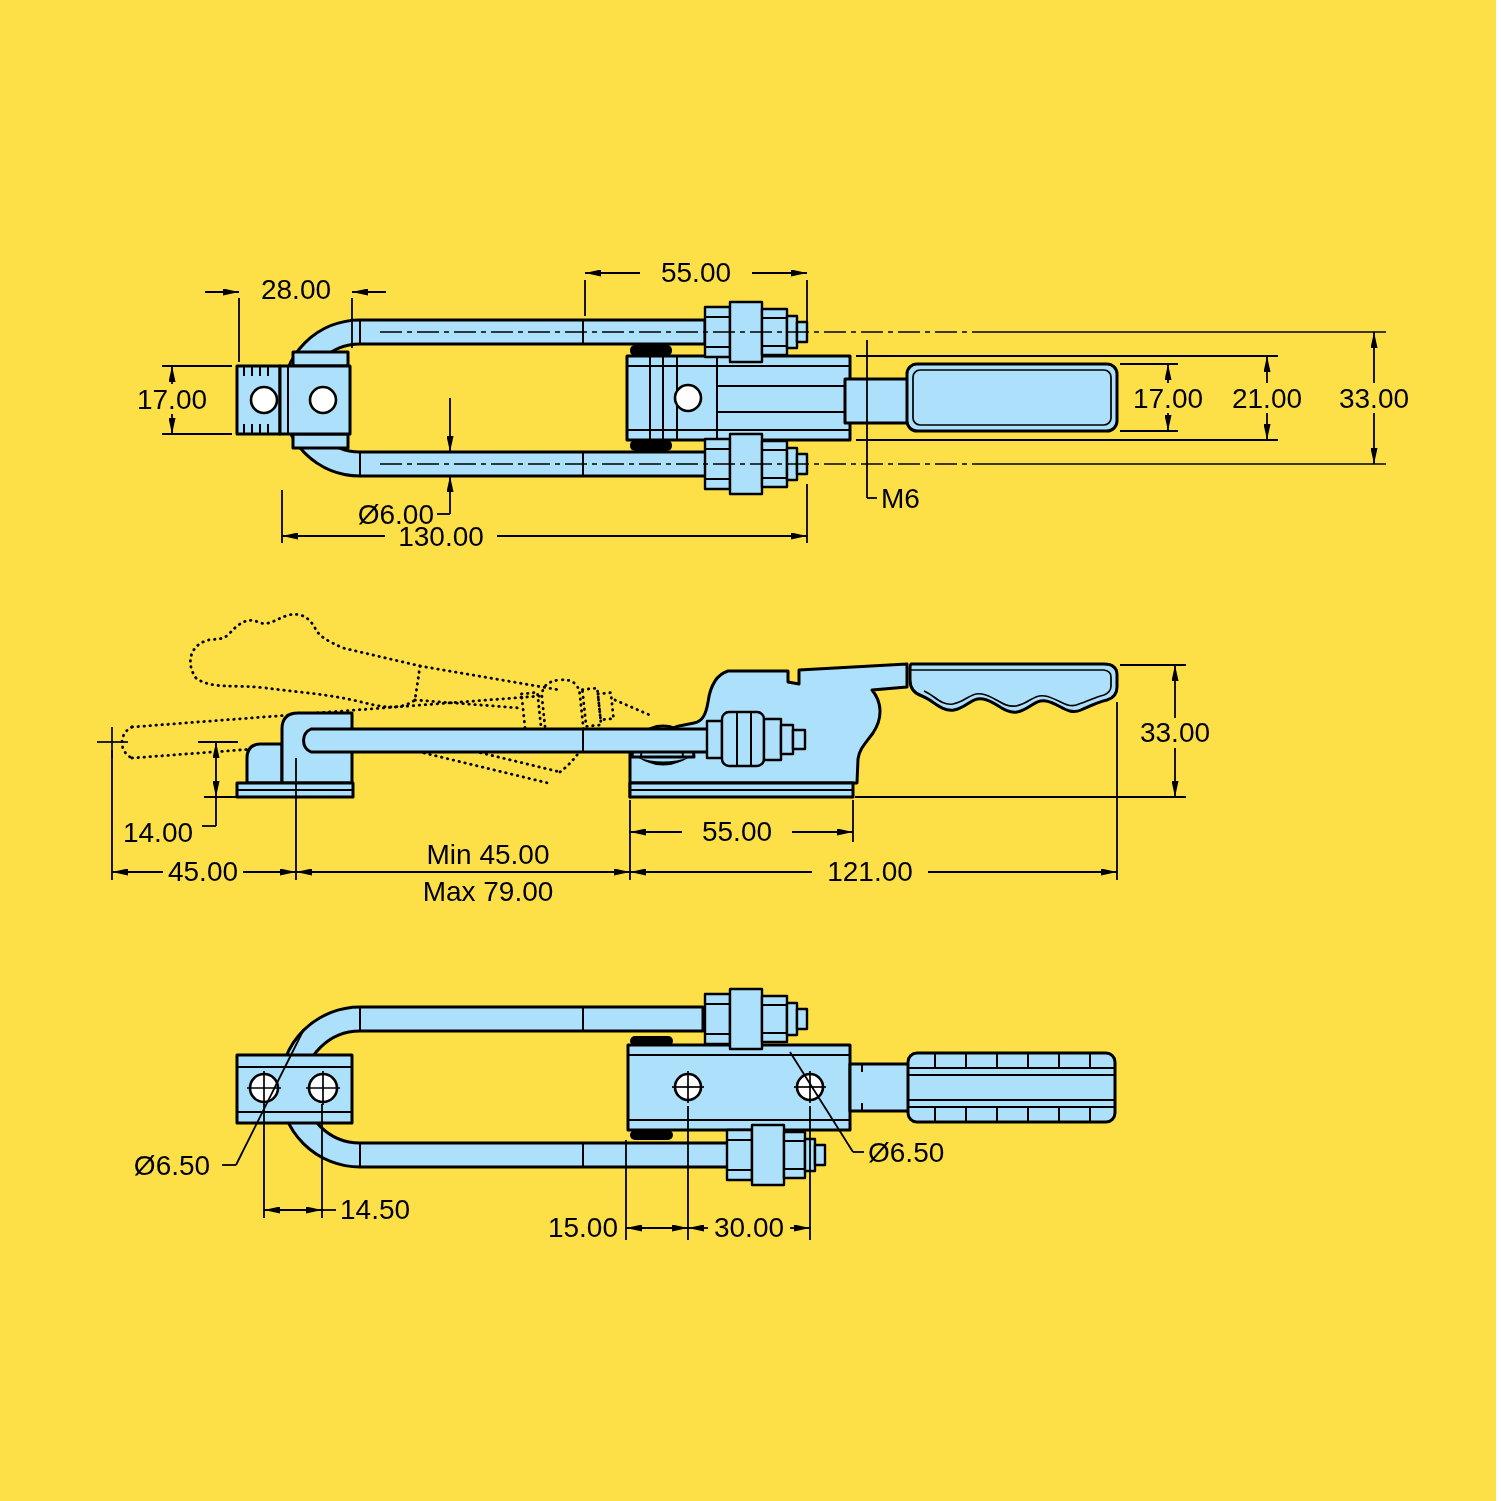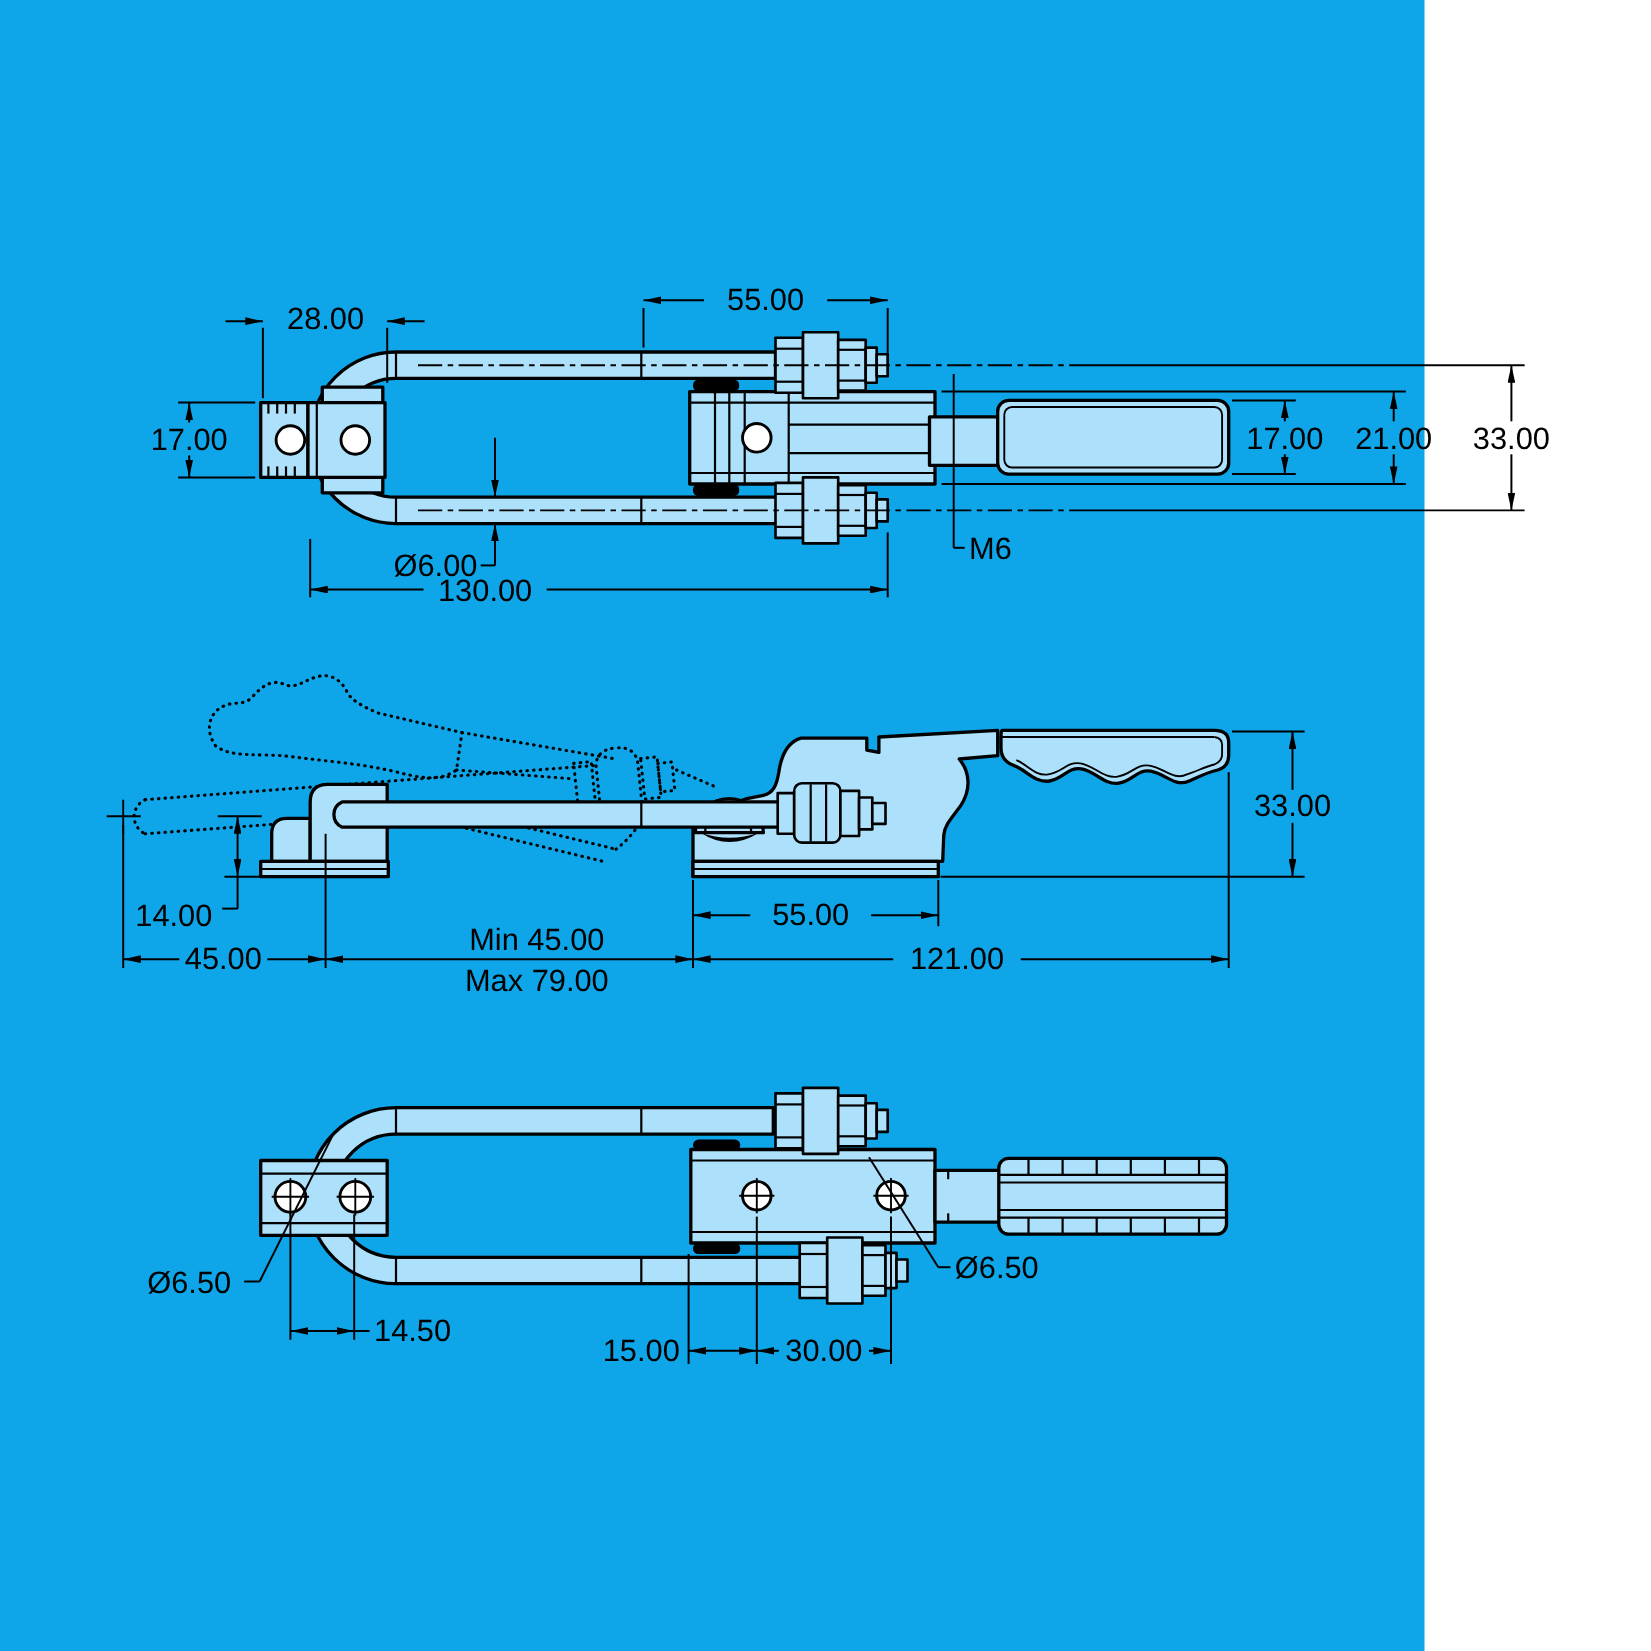--- a/index.html
+++ b/index.html
@@ -1,16 +1,16 @@
 <!DOCTYPE html>
 <html><head>
 <meta charset="utf-8">
 <style>
   html,body{margin:0;padding:0;background:#fff;}
-  .stage{width:1295px;height:1501px;background:#0ea5e9;position:relative;font-family:"Liberation Sans",sans-serif;}
+  .stage{width:1496px;height:1501px;background:#fde047;position:relative;font-family:"Liberation Sans",sans-serif;}
   svg{display:block;}
   .part{fill:var(--part,#ade0fa);stroke:#000;stroke-width:3;stroke-linejoin:round;}
   .part2{fill:var(--part,#ade0fa);stroke:#000;stroke-width:2.4;stroke-linejoin:round;}
   .ln2{stroke:#000;stroke-width:2;fill:none;}
   .thin{stroke:#000;stroke-width:1.7;fill:none;}
   .dim{stroke:#000;stroke-width:1.8;fill:none;}
   .cl{stroke:#000;stroke-width:1.7;fill:none;stroke-dasharray:22 5 5 5;}
   .dot{stroke:#000;stroke-width:2.8;fill:none;stroke-dasharray:0.5 5.5;stroke-linecap:round;stroke-linejoin:round;}
   .hole{fill:#fff;stroke:#000;stroke-width:2.6;}
   .blk{fill:#000;stroke:none;}

